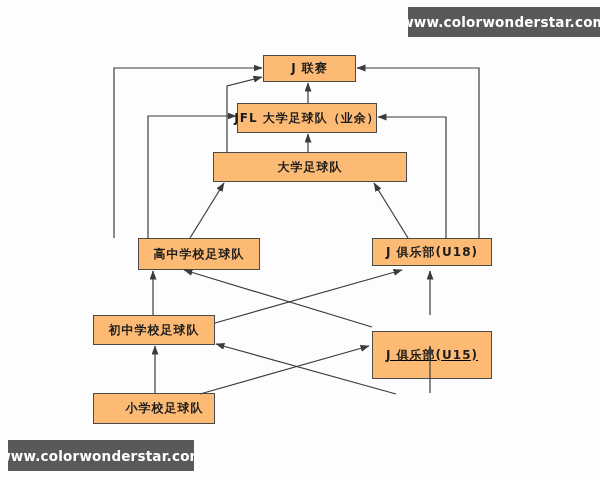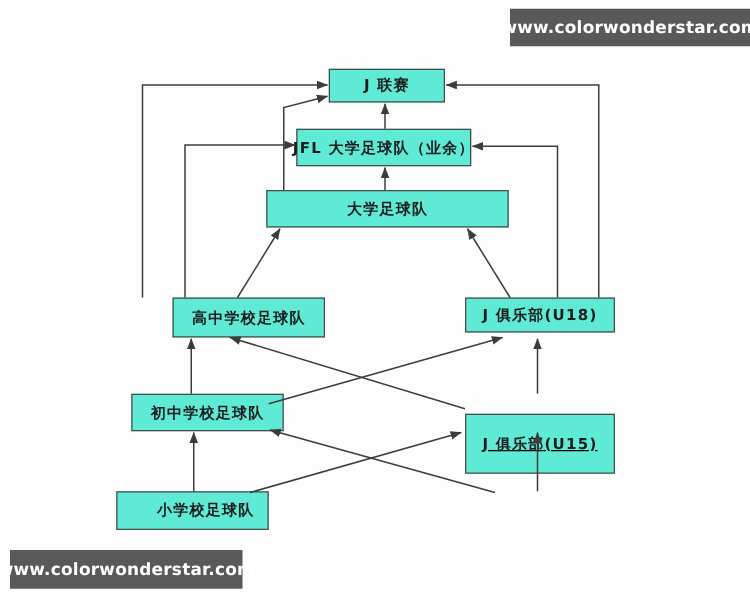--- a/index.html
+++ b/index.html
@@ -10,32 +10,32 @@
   .wm-bar{
     position:absolute;display:flex;align-items:center;justify-content:center;
   }
   .wm-bar span{
     color:#fff;font-weight:bold;font-size:13.5px;letter-spacing:0.2px;
     font-family:"DejaVu Sans","Liberation Sans",sans-serif;
   }
   .wm-top{left:408px;top:7px;width:192px;height:30px;}
   .wm-bottom{left:8px;top:440px;width:186px;height:31px;}
   .node{
-    position:absolute;background:#5eead4;border:1px solid #4a4a4a;
+    position:absolute;background:#fdba74;border:1px solid #4a4a4a;
     display:flex;align-items:center;justify-content:center;box-sizing:border-box;
   }
   .node span{
     color:#1c1c1c;font-weight:bold;font-size:12px;letter-spacing:1px;white-space:nowrap;
   }
   .n-jleague{left:263px;top:55px;width:93px;height:27px;}
   .n-jfl{left:237px;top:103px;width:140px;height:30px;}
   .n-univ{left:213px;top:152px;width:194px;height:30px;}
   .n-hs{left:93px;top:238px;width:122px;height:32px;margin-left:45px;}
   .n-u18{left:372px;top:238px;width:120px;height:28px;}
-  .n-ms{left:93px;top:315px;width:122px;height:30px;margin-left:12px;}
+  .n-ms{left:93px;top:315px;width:122px;height:30px;}
   .n-u15{left:372px;top:331px;width:120px;height:48px;text-decoration:underline;}
   .n-es{left:93px;top:393px;width:122px;height:31px;padding-left:21px;}
   .n-u12{left:372px;top:393px;width:120px;height:31px;}
   svg.arrows{position:absolute;left:0;top:0;pointer-events:none;}
   svg.arrows polyline, svg.arrows line{
     fill:none;stroke:#3c3c3c;stroke-width:1.2;
   }
 </style>
 </head>
 <body>

